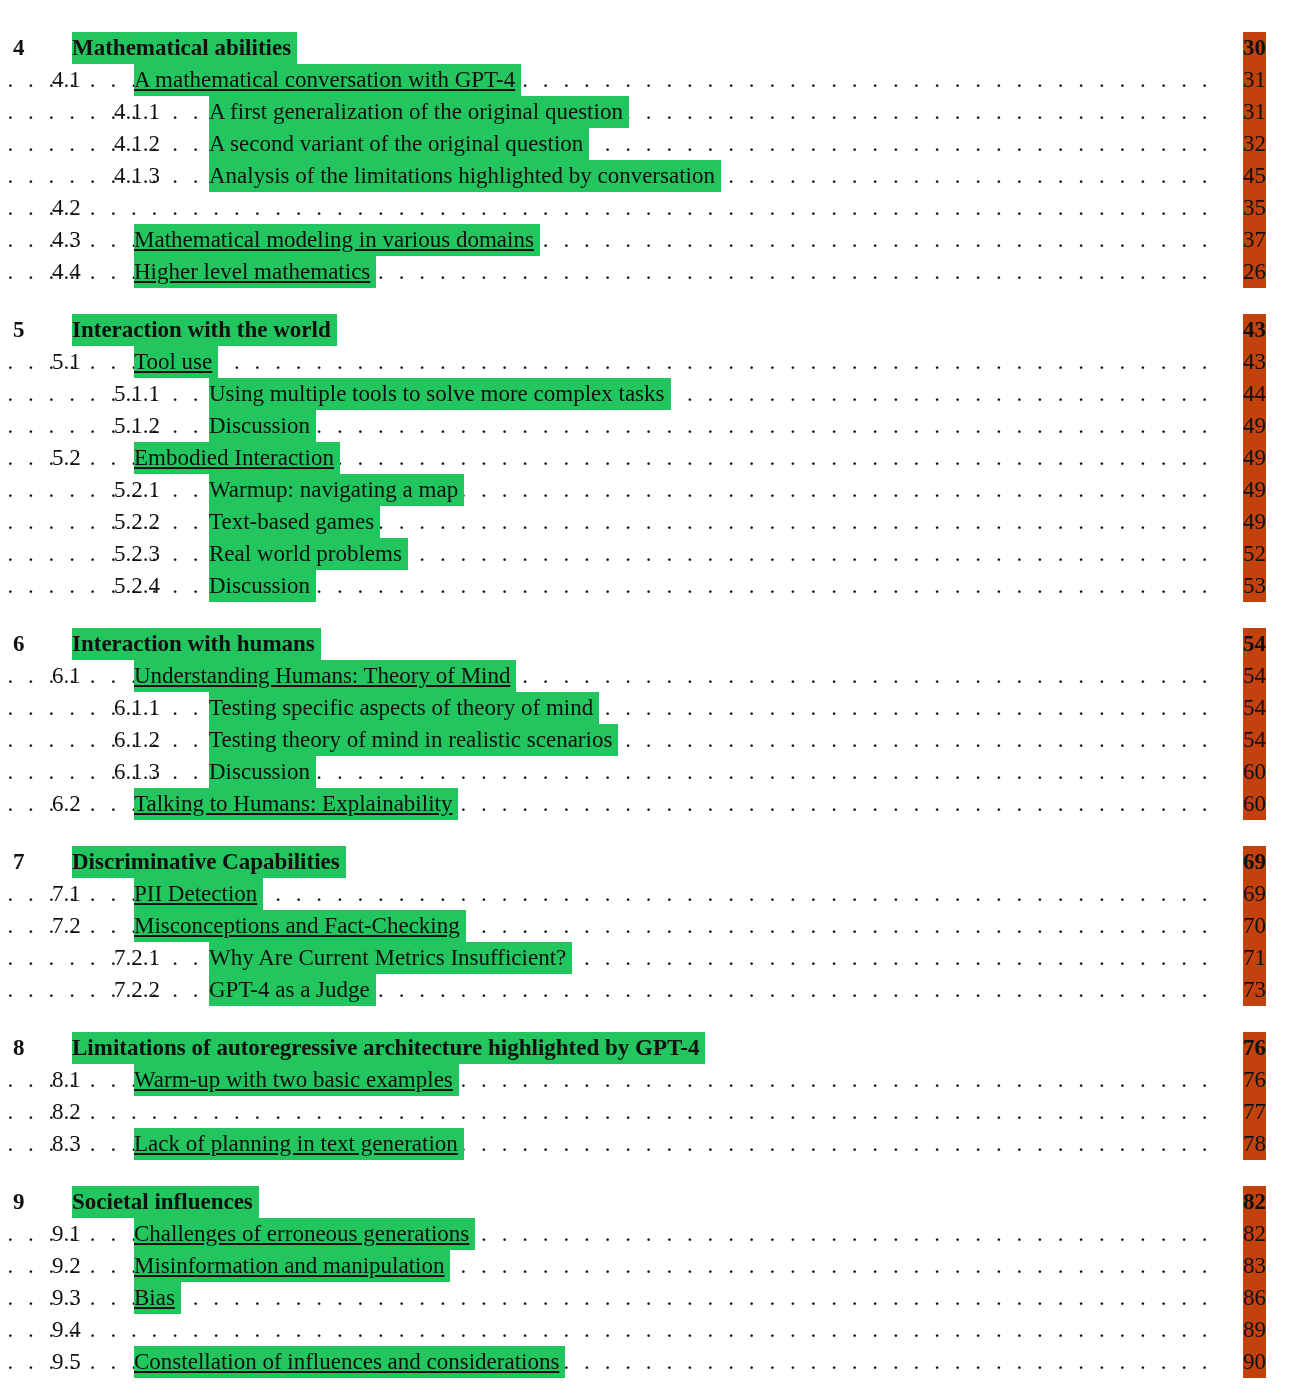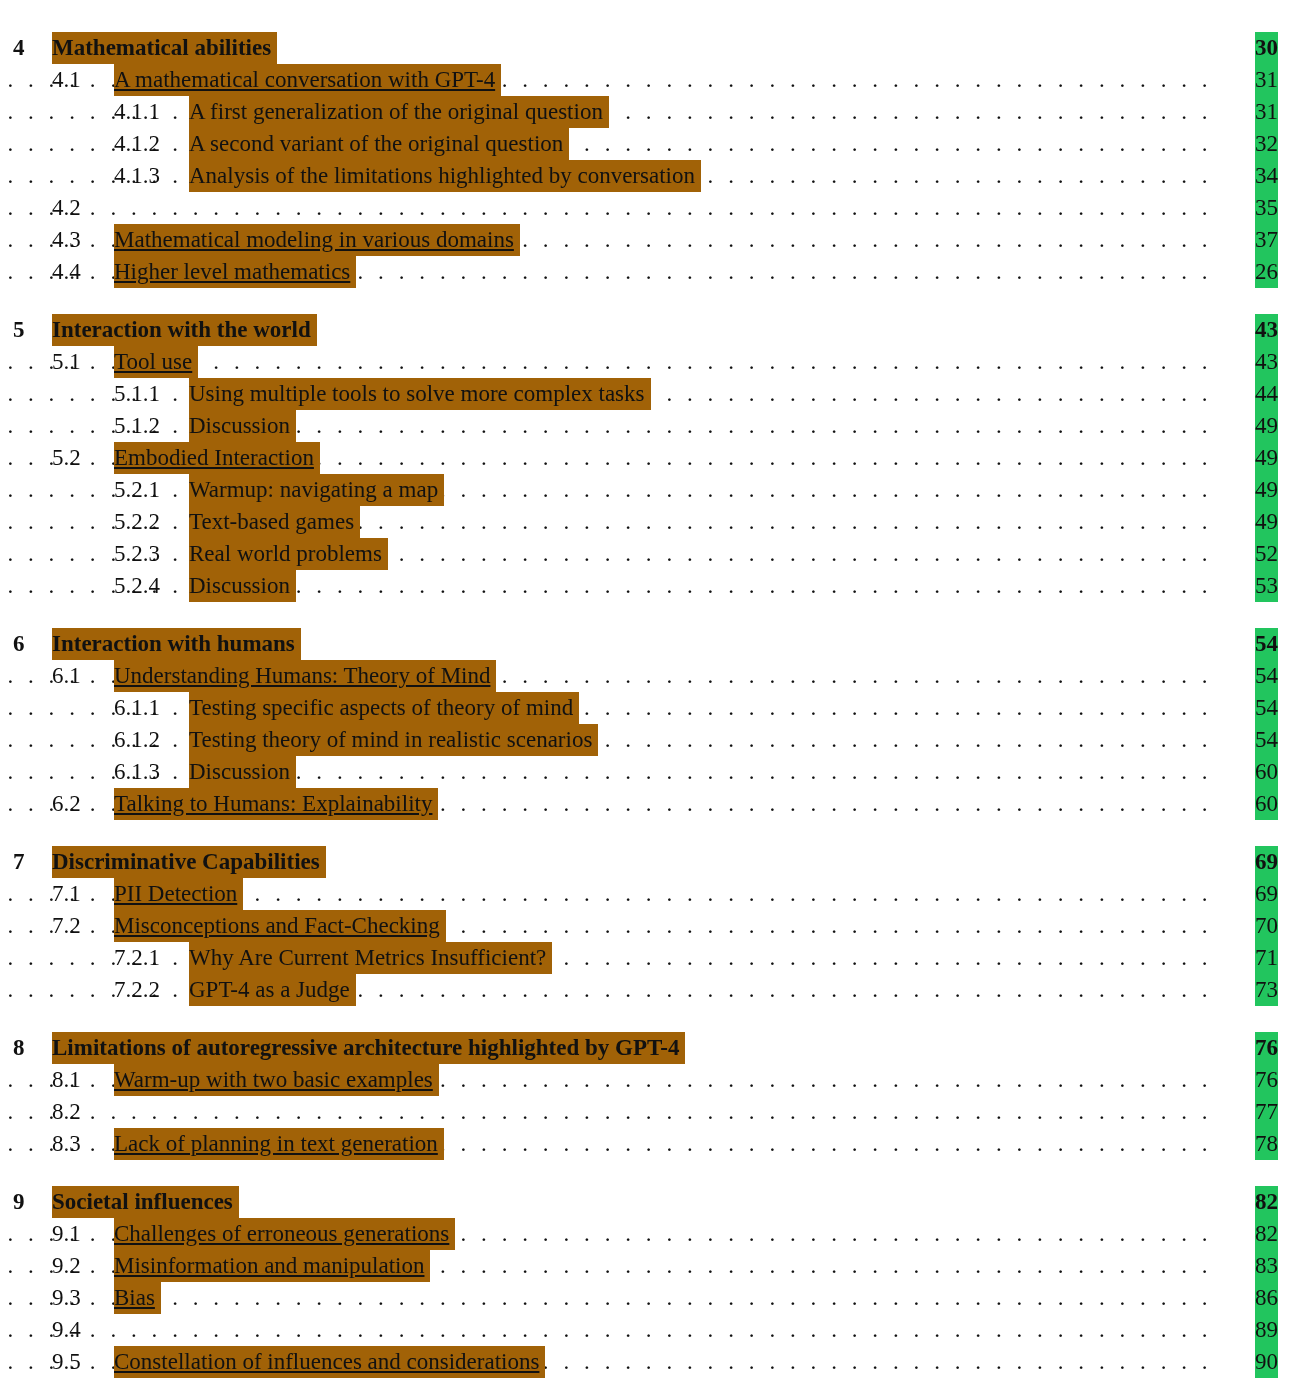--- a/index.html
+++ b/index.html
@@ -2,22 +2,22 @@
 <html><head>
 <meta charset="utf-8">
 <style>
   html, body { margin: 0; padding: 0; background: #ffffff; }
   body { width: 1308px; height: 1400px; position: relative; overflow: hidden;
          font-family: "Liberation Serif", "DejaVu Serif", serif; color: #111; }
   .toc { position: absolute; left: 0; top: 32px; width: 1308px; }
   .section { margin-bottom: 26px; }
   .row { position: relative; height: 32px; line-height: 32px; font-size: 23px; white-space: nowrap; }
   .row .num { position: absolute; }
-  .row .title { position: absolute; background: #a16207; padding-right: 6px; z-index: 2; }
-  .row .page { position: absolute; right: 30px; text-align: center; background: #22c55e; z-index: 2; }
+  .row .title { position: absolute; background: #22c55e; padding-right: 6px; z-index: 2; margin-left: 20px; }
+  .row .page { position: absolute; right: 42px; text-align: center; background: #c2410c; z-index: 2; }
   .row .dots { position: absolute; left: 0; right: 100px; top: 0; height: 32px; overflow: hidden;
                text-align: right; z-index: 1; letter-spacing: 0; }
   .row .dots span { display: inline-block; width: 20.6px; text-align: center; }
   .lvl0 { font-weight: bold; }
   .lvl0 .num { left: 13px; }
   .lvl0 .title { left: 52px; }
   .lvl1 .num { left: 52px; }
   .lvl1 .title { left: 114px; text-decoration: underline; }
   .lvl2 .num { left: 114px; }
   .lvl2 .title { left: 189px; }
@@ -48,21 +48,21 @@
     <div class="row lvl2">
         <div class="dots"><span>.</span><span>.</span><span>.</span><span>.</span><span>.</span><span>.</span><span>.</span><span>.</span><span>.</span><span>.</span><span>.</span><span>.</span><span>.</span><span>.</span><span>.</span><span>.</span><span>.</span><span>.</span><span>.</span><span>.</span><span>.</span><span>.</span><span>.</span><span>.</span><span>.</span><span>.</span><span>.</span><span>.</span><span>.</span><span>.</span><span>.</span><span>.</span><span>.</span><span>.</span><span>.</span><span>.</span><span>.</span><span>.</span><span>.</span><span>.</span><span>.</span><span>.</span><span>.</span><span>.</span><span>.</span><span>.</span><span>.</span><span>.</span><span>.</span><span>.</span><span>.</span><span>.</span><span>.</span><span>.</span><span>.</span><span>.</span><span>.</span><span>.</span><span>.</span></div>
         <span class="num">4.1.2</span>
         <span class="title">A second variant of the original question</span>
         <span class="page">32</span>
       </div>
     <div class="row lvl2">
         <div class="dots"><span>.</span><span>.</span><span>.</span><span>.</span><span>.</span><span>.</span><span>.</span><span>.</span><span>.</span><span>.</span><span>.</span><span>.</span><span>.</span><span>.</span><span>.</span><span>.</span><span>.</span><span>.</span><span>.</span><span>.</span><span>.</span><span>.</span><span>.</span><span>.</span><span>.</span><span>.</span><span>.</span><span>.</span><span>.</span><span>.</span><span>.</span><span>.</span><span>.</span><span>.</span><span>.</span><span>.</span><span>.</span><span>.</span><span>.</span><span>.</span><span>.</span><span>.</span><span>.</span><span>.</span><span>.</span><span>.</span><span>.</span><span>.</span><span>.</span><span>.</span><span>.</span><span>.</span><span>.</span><span>.</span><span>.</span><span>.</span><span>.</span><span>.</span><span>.</span></div>
         <span class="num">4.1.3</span>
         <span class="title">Analysis of the limitations highlighted by conversation</span>
-        <span class="page">34</span>
+        <span class="page">45</span>
       </div>
     <div class="row lvl1">
         <div class="dots"><span>.</span><span>.</span><span>.</span><span>.</span><span>.</span><span>.</span><span>.</span><span>.</span><span>.</span><span>.</span><span>.</span><span>.</span><span>.</span><span>.</span><span>.</span><span>.</span><span>.</span><span>.</span><span>.</span><span>.</span><span>.</span><span>.</span><span>.</span><span>.</span><span>.</span><span>.</span><span>.</span><span>.</span><span>.</span><span>.</span><span>.</span><span>.</span><span>.</span><span>.</span><span>.</span><span>.</span><span>.</span><span>.</span><span>.</span><span>.</span><span>.</span><span>.</span><span>.</span><span>.</span><span>.</span><span>.</span><span>.</span><span>.</span><span>.</span><span>.</span><span>.</span><span>.</span><span>.</span><span>.</span><span>.</span><span>.</span><span>.</span><span>.</span><span>.</span></div>
         <span class="num">4.2</span>
         <span class="page">35</span>
       </div>
     <div class="row lvl1">
         <div class="dots"><span>.</span><span>.</span><span>.</span><span>.</span><span>.</span><span>.</span><span>.</span><span>.</span><span>.</span><span>.</span><span>.</span><span>.</span><span>.</span><span>.</span><span>.</span><span>.</span><span>.</span><span>.</span><span>.</span><span>.</span><span>.</span><span>.</span><span>.</span><span>.</span><span>.</span><span>.</span><span>.</span><span>.</span><span>.</span><span>.</span><span>.</span><span>.</span><span>.</span><span>.</span><span>.</span><span>.</span><span>.</span><span>.</span><span>.</span><span>.</span><span>.</span><span>.</span><span>.</span><span>.</span><span>.</span><span>.</span><span>.</span><span>.</span><span>.</span><span>.</span><span>.</span><span>.</span><span>.</span><span>.</span><span>.</span><span>.</span><span>.</span><span>.</span><span>.</span></div>
         <span class="num">4.3</span>
         <span class="title">Mathematical modeling in various domains</span>

